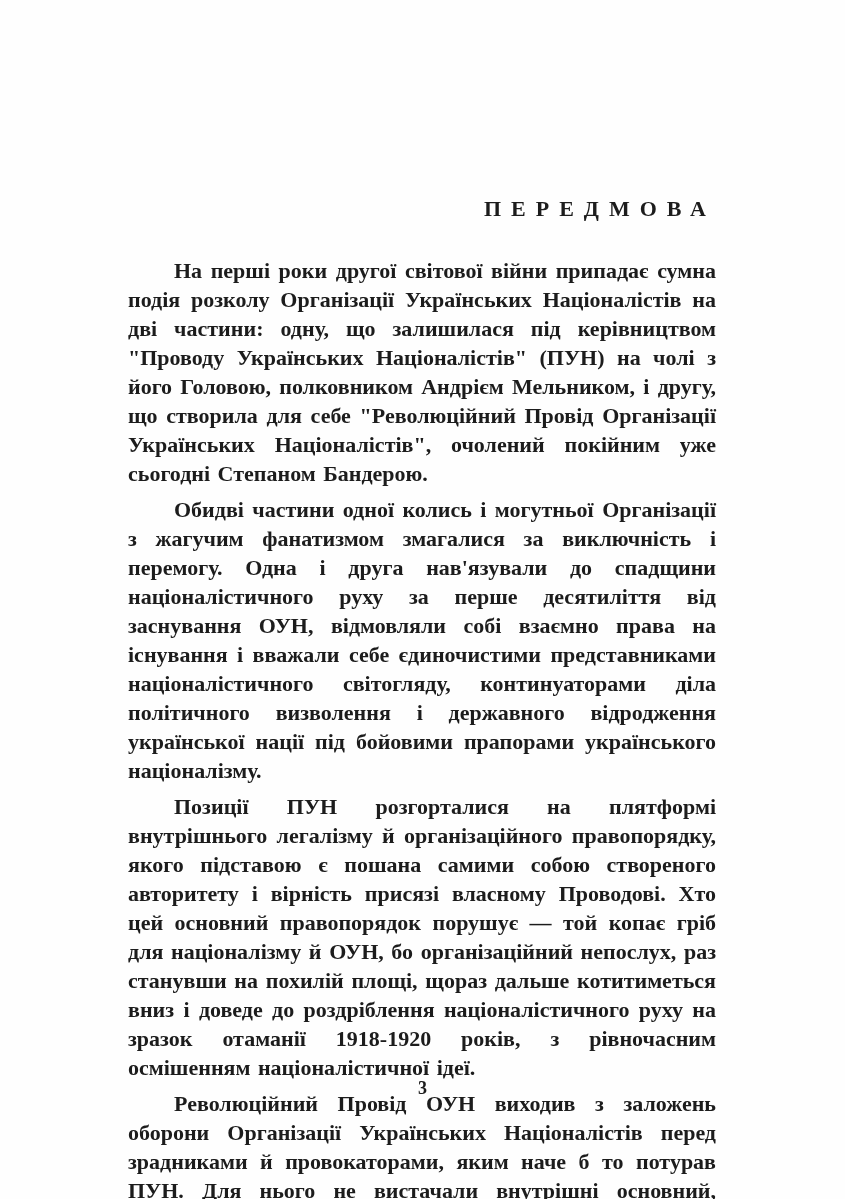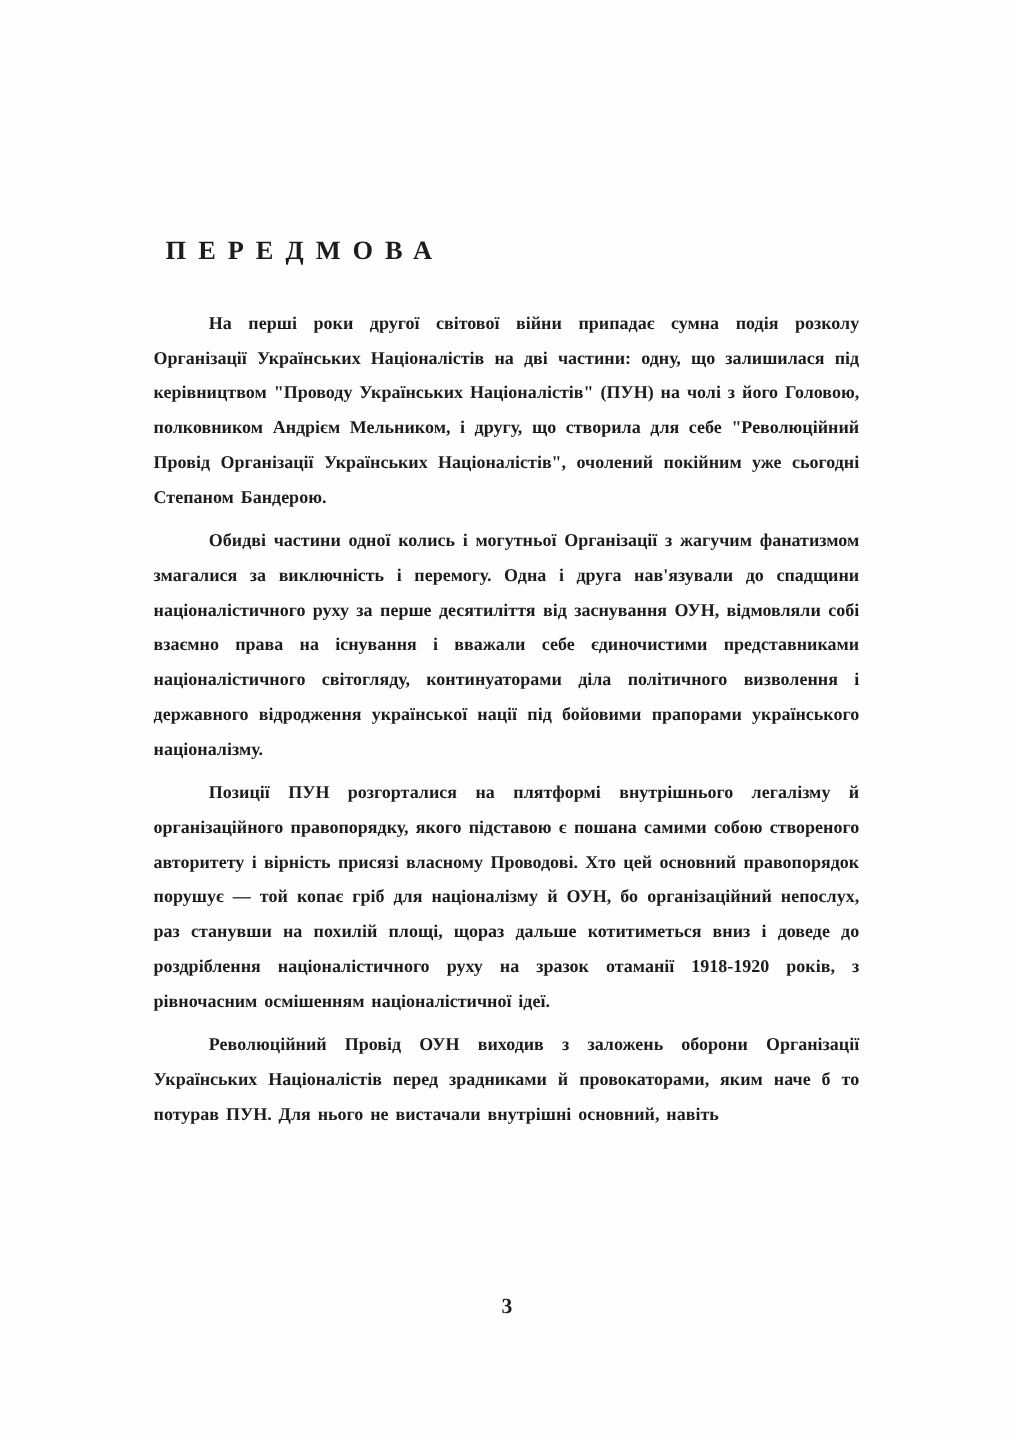--- a/index.html
+++ b/index.html
@@ -17,29 +17,29 @@
     font-family: "Liberation Serif", "DejaVu Serif", serif;
     color: #1c1c1c;
   }
   .text-block {
     position: absolute;
     left: 128px;
     top: 196px;
     width: 588px;
   }
   .doc-title {
-    text-align: left;
+    text-align: right;
     font-size: 22px;
     font-weight: bold;
     letter-spacing: 10px;
     margin: 0 0 34px 0;
     text-indent: 10px; 
   }
   .doc-paragraph {
-    font-size: 15px;
+    font-size: 22px;
     line-height: 29px;
     font-weight: 600;
     text-align: justify;
     text-indent: 46px;
     margin: 0 0 7px 0;
     word-spacing: 2px;
     hyphens: auto;
   }
   .page-number {
     position: absolute;

